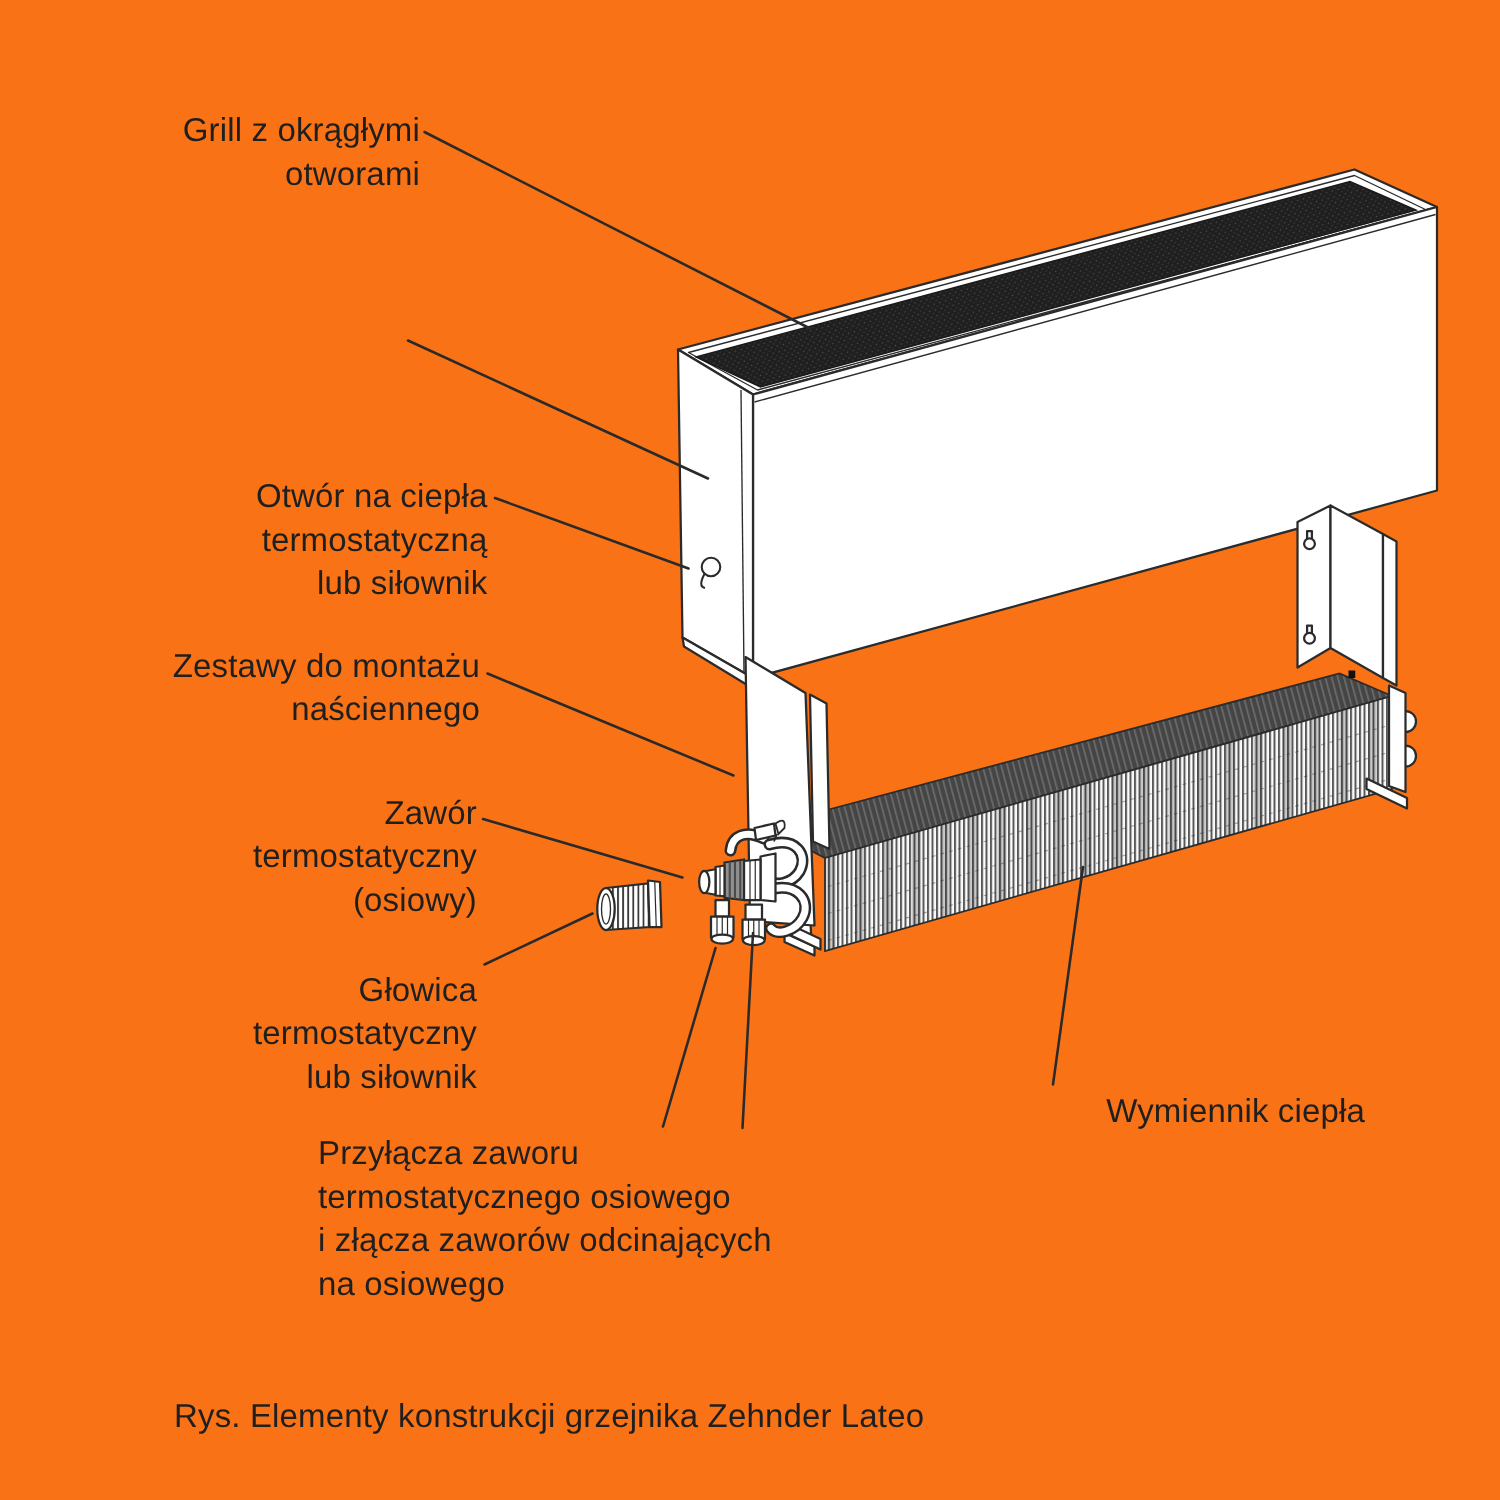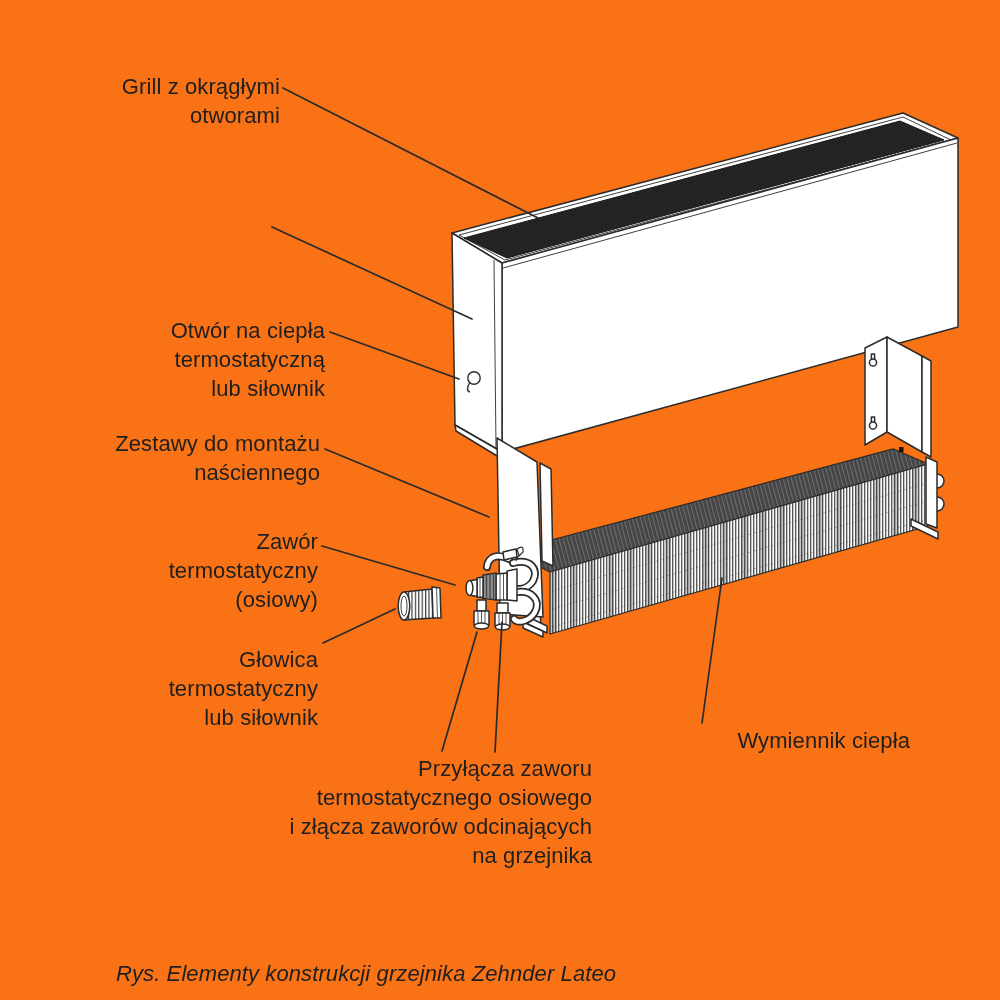--- a/index.html
+++ b/index.html
@@ -8,23 +8,23 @@
   #art{position:absolute;left:0;top:0;width:1000px;height:1000px;}
   .label{position:absolute;font-size:22px;line-height:29px;letter-spacing:0.1px;}
   .r{text-align:right;}
   .l{text-align:left;}
   .lab-grill    {left:60px;  top:72px;  width:220px;}
   .lab-obudowa  {left:60px;  top:207px; width:207px;}
   .lab-otwor    {left:105px; top:316px; width:220px;}
   .lab-zestawy  {left:100px; top:429px; width:220px;}
   .lab-zawor    {left:98px;  top:527px; width:220px;}
   .lab-glowica  {left:98px;  top:645px; width:220px;}
-  .lab-przylacza{left:212px; top:754px; width:380px;text-align:right;}
+  .lab-przylacza{left:212px; top:754px; width:380px;}
   .lab-wymiennik{left:630px; top:726px; width:280px;text-align:right;}
-  .lab-caption  {left:116px; top:959px; width:700px;font-style:italic;}
+  .lab-caption  {left:116px; top:929px; width:700px;}
   
   .part{fill:#ffffff;stroke:#2b2b2b;stroke-width:1.5;stroke-linejoin:round;}
   .thin{fill:none;stroke:#2b2b2b;stroke-width:0.9;stroke-linejoin:round;}
   .ln{fill:none;stroke-width:1.7;stroke-linecap:round;}
   .tube-o{fill:none;stroke:#2b2b2b;stroke-width:8;stroke-linecap:round;}
   .tube-i{fill:none;stroke:#ffffff;stroke-width:4.6;stroke-linecap:round;}
   .hatch{stroke:#2b2b2b;stroke-width:0.8;}
   .dash{fill:none;stroke:#2e2e2e;stroke-width:0.8;stroke-dasharray:2.5,3.5;opacity:.4;}
 </style>
 </head>
@@ -203,21 +203,21 @@
   <div class="label r lab-glowica">
     <div>Głowica</div>
     <div>termostatyczny</div>
     <div>lub siłownik</div>
   </div>
 
   <div class="label l lab-przylacza">
     <div>Przyłącza zaworu</div>
     <div>termostatycznego osiowego</div>
     <div>i złącza zaworów odcinających</div>
-    <div>na grzejnika</div>
+    <div>na osiowego</div>
   </div>
 
   <div class="label l lab-wymiennik">
     <div>Wymiennik ciepła</div>
   </div>
 
   <div class="label l lab-caption">Rys. Elementy konstrukcji grzejnika Zehnder Lateo</div>
 
 </div>
 

